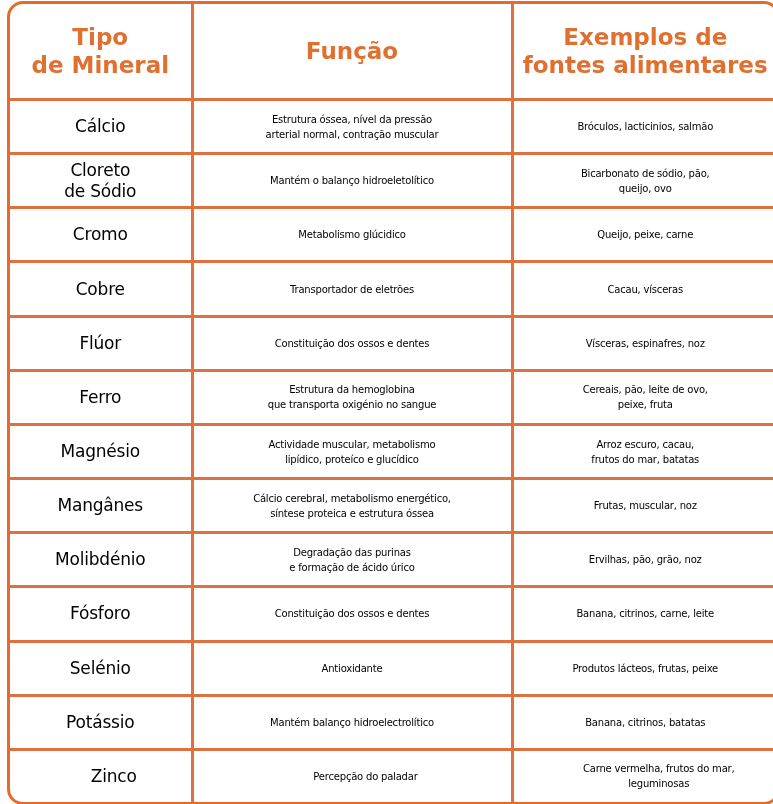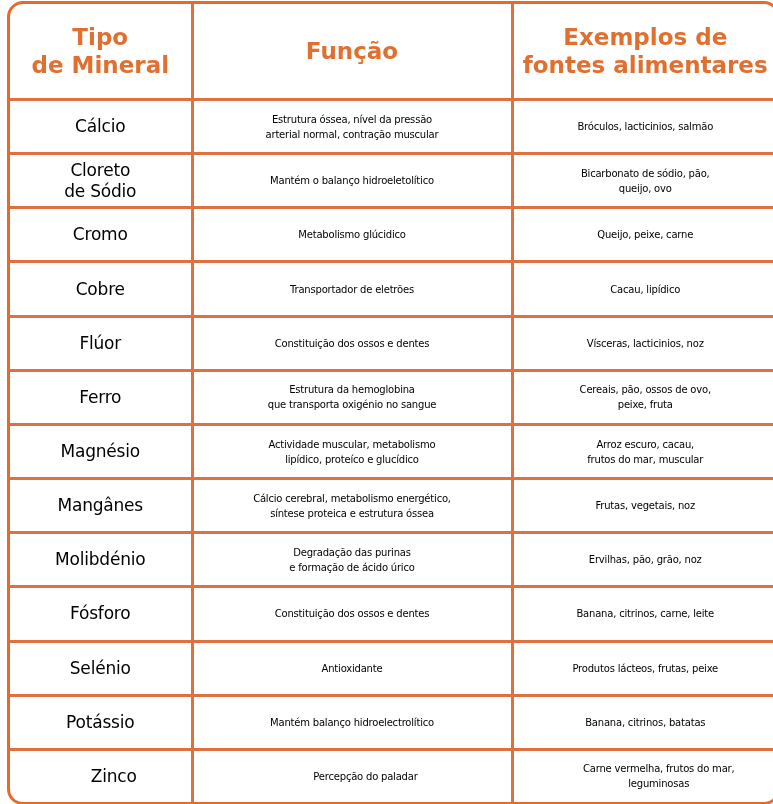--- a/index.html
+++ b/index.html
@@ -131,70 +131,70 @@
           </td>
         </tr>
         <tr>
           <td class="mineral">
             <span class="line">Cobre</span>
           </td>
           <td class="funcao">
             <span class="line">Transportador de eletrões</span>
           </td>
           <td class="fontes">
-            <span class="line">Cacau, lipídico</span>
+            <span class="line">Cacau, vísceras</span>
           </td>
         </tr>
         <tr>
           <td class="mineral">
             <span class="line">Flúor</span>
           </td>
           <td class="funcao">
             <span class="line">Constituição dos ossos e dentes</span>
           </td>
           <td class="fontes">
-            <span class="line">Vísceras, lacticinios, noz</span>
+            <span class="line">Vísceras, espinafres, noz</span>
           </td>
         </tr>
         <tr>
           <td class="mineral">
             <span class="line">Ferro</span>
           </td>
           <td class="funcao">
             <span class="line">Estrutura da hemoglobina</span>
             <span class="line">que transporta oxigénio no sangue</span>
           </td>
           <td class="fontes">
-            <span class="line">Cereais, pão, ossos de ovo,</span>
+            <span class="line">Cereais, pão, leite de ovo,</span>
             <span class="line">peixe, fruta</span>
           </td>
         </tr>
         <tr>
           <td class="mineral">
             <span class="line">Magnésio</span>
           </td>
           <td class="funcao">
             <span class="line">Actividade muscular, metabolismo</span>
             <span class="line">lipídico, proteíco e glucídico</span>
           </td>
           <td class="fontes">
             <span class="line">Arroz escuro, cacau,</span>
-            <span class="line">frutos do mar, muscular</span>
+            <span class="line">frutos do mar, batatas</span>
           </td>
         </tr>
         <tr>
           <td class="mineral">
             <span class="line">Mangânes</span>
           </td>
           <td class="funcao">
             <span class="line">Cálcio cerebral, metabolismo energético,</span>
             <span class="line">síntese proteica e estrutura óssea</span>
           </td>
           <td class="fontes">
-            <span class="line">Frutas, vegetais, noz</span>
+            <span class="line">Frutas, muscular, noz</span>
           </td>
         </tr>
         <tr>
           <td class="mineral">
             <span class="line">Molibdénio</span>
           </td>
           <td class="funcao">
             <span class="line">Degradação das purinas</span>
             <span class="line">e formação de ácido úrico</span>
           </td>

